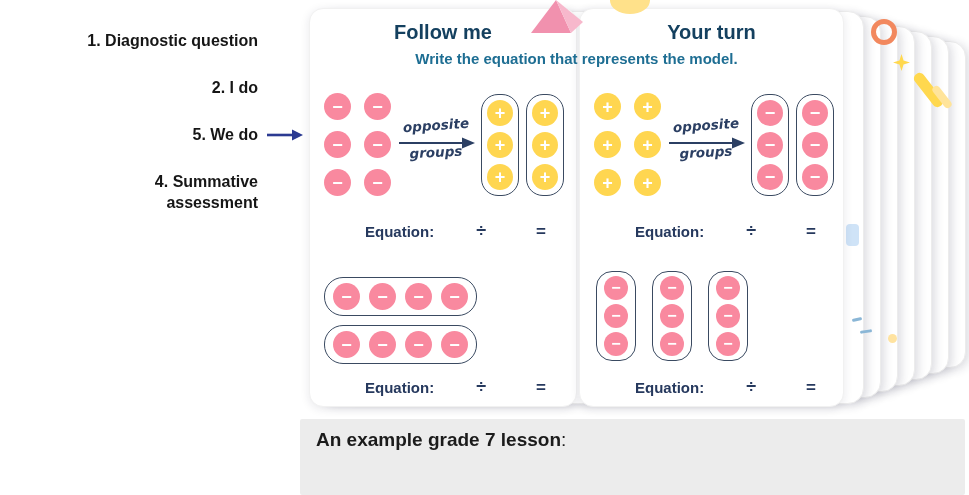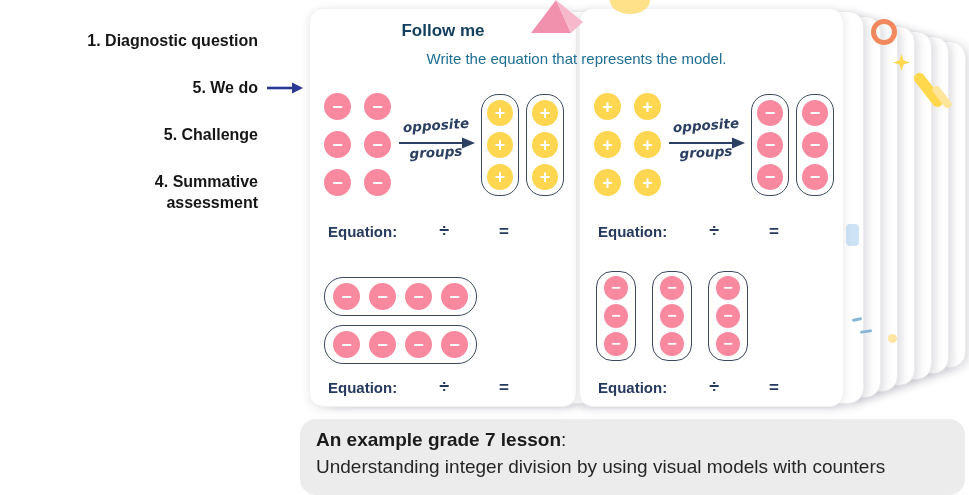--- a/index.html
+++ b/index.html
@@ -47,23 +47,23 @@
            transform:rotate(-12deg);z-index:8;}
   .d-mark2{left:860px;top:330px;width:12px;height:3px;background:#8AB6D6;border-radius:2px;
            transform:rotate(-8deg);z-index:8;}
   .d-dot{left:888px;top:334px;width:9px;height:9px;background:#FFE3A0;border-radius:50%;z-index:8;}
 
   
   .panel{position:absolute;top:8px;height:399px;background:#fff;border-radius:14px;z-index:10;
          border:1px solid #f1f1f1;box-shadow:0 2px 10px rgba(30,30,60,0.10);box-sizing:border-box;}
   .leftp{left:309px;width:268px;}
   .rightp{left:579px;width:265px;}
-  .panel-header{margin:12px 0 0;text-align:center;font-size:17px;font-weight:700;color:var(--header);}
+  .panel-header{margin:12px 0 0;text-align:center;font-size:20px;font-weight:700;color:var(--header);}
   .instruction{position:absolute;left:309px;top:50px;width:535px;text-align:center;z-index:12;
-               font-size:15px;font-weight:400;color:var(--teal);}
+               font-size:15px;font-weight:700;color:var(--teal);}
 
   .model1{position:absolute;top:84px;left:14px;display:flex;align-items:center;gap:6px;}
   .loose{display:grid;gap:11px 13px;}
   .annotation{width:78px;text-align:center;position:relative;color:var(--hand);height:56px;}
   .hw{display:block;font-family:"DejaVu Sans",sans-serif;font-style:italic;font-weight:600;
       font-size:13.5px;line-height:1;}
   .hw.l1{transform:rotate(-4deg);margin-top:2px;}
   .hw.l2{transform:rotate(-3deg);margin-top:14px;}
   .ann-arrow{position:absolute;left:1px;top:19px;color:var(--hand);}
   .groups{display:flex;}
@@ -74,56 +74,56 @@
   .group-box.row{flex-direction:row;gap:9px;padding:5px 8px;border-radius:19px;width:max-content;}
 
   .counter{width:27px;height:27px;border-radius:50%;display:flex;align-items:center;
            justify-content:center;color:#fff;font-weight:800;font-size:18px;line-height:1;}
   .counter.pink{background:var(--pink);}
   .counter.yellow{background:var(--yellow);}
   .groups .counter{width:26px;height:26px;}
 
   .equation{position:absolute;left:18px;display:flex;align-items:baseline;}
   .eq1{top:212px;} .eq2{top:368px;}
-  .eq-label{font-size:15px;font-weight:700;color:var(--navy);}
+  .eq-label{font-size:15px;font-weight:700;color:var(--navy);margin-left:37px;}
   .eq-div{margin-left:42px;font-size:18px;font-weight:700;color:var(--navy);}
   .eq-eq{margin-left:50px;font-size:17px;font-weight:700;color:var(--navy);}
 
   .model2{position:absolute;left:14px;top:268px;display:flex;flex-direction:column;gap:9px;}
   .rightp .model2{top:262px;left:16px;flex-direction:row;gap:16px;}
   .rightp .model2 .group-box{gap:4px;padding:4px 7px;border-radius:16px;}
   .rightp .model2 .counter{width:24px;height:24px;font-size:16px;}
 
   
   .caption{position:absolute;left:300px;top:419px;width:665px;height:76px;background:#ECECEC;
-           border-radius:16px;box-sizing:border-box;padding:10px 16px;}
+           border-radius:2px;box-sizing:border-box;padding:10px 16px;}
   .cap1{font-size:19px;font-weight:700;color:#1b1b1b;}
   .cap1 .colon{font-weight:400;}
   .cap2{font-size:19px;font-weight:400;color:#262626;margin-top:5px;}
 </style>
 </head>
 <body>
 
 <div class="stage">
 
   <nav class="sidebar">
     <div class="step">
       <span>1. Diagnostic question</span>
+    </div>
+    <div class="step">
+      <span>2. I do</span>
     </div>
     <div class="step active">
       <span>5. We do</span>
       <span class="arrow">
         <svg width="38" height="16" viewBox="0 0 38 16">
           <line x1="1" y1="8" x2="27" y2="8" stroke="currentColor" stroke-width="2.6"></line>
           <polygon points="26,2.5 37,8 26,13.5" fill="currentColor"></polygon>
         </svg>
       </span>
-    </div>
-    <div class="step">
-      <span>5. Challenge</span>
     </div>
     <div class="step">
       <span>4. Summative assessment</span>
     </div>
   </nav>
 
   <div class="deck">
     <div class="back b7"></div>
     <div class="back b6"></div>
     <div class="back b5"></div>
@@ -202,20 +202,21 @@
         </div>
 
       <div class="equation eq2">
         <span class="eq-label">Equation:</span>
         <span class="eq-div">÷</span>
         <span class="eq-eq">=</span>
       </div>
     </section>
 
     <section class="panel rightp">
+      <h3 class="panel-header">Your turn</h3>
 
       <div class="model1">
         <div class="loose" style="grid-template-columns: repeat(2, auto);">
             <span class="counter yellow">+</span>
             <span class="counter yellow">+</span>
             <span class="counter yellow">+</span>
             <span class="counter yellow">+</span>
             <span class="counter yellow">+</span>
             <span class="counter yellow">+</span>
           </div>
@@ -272,16 +273,15 @@
       </div>
     </section>
 
     <div class="instruction">Write the equation that represents the model.</div>
   </div>
 
   <div class="caption">
     <div class="cap1">
       <b>An example grade 7 lesson</b><span class="colon">:</span>
     </div>
-    <div class="cap2">Understanding integer division by using visual models with counters</div>
   </div>
 
 </div>
 
 </body></html>

